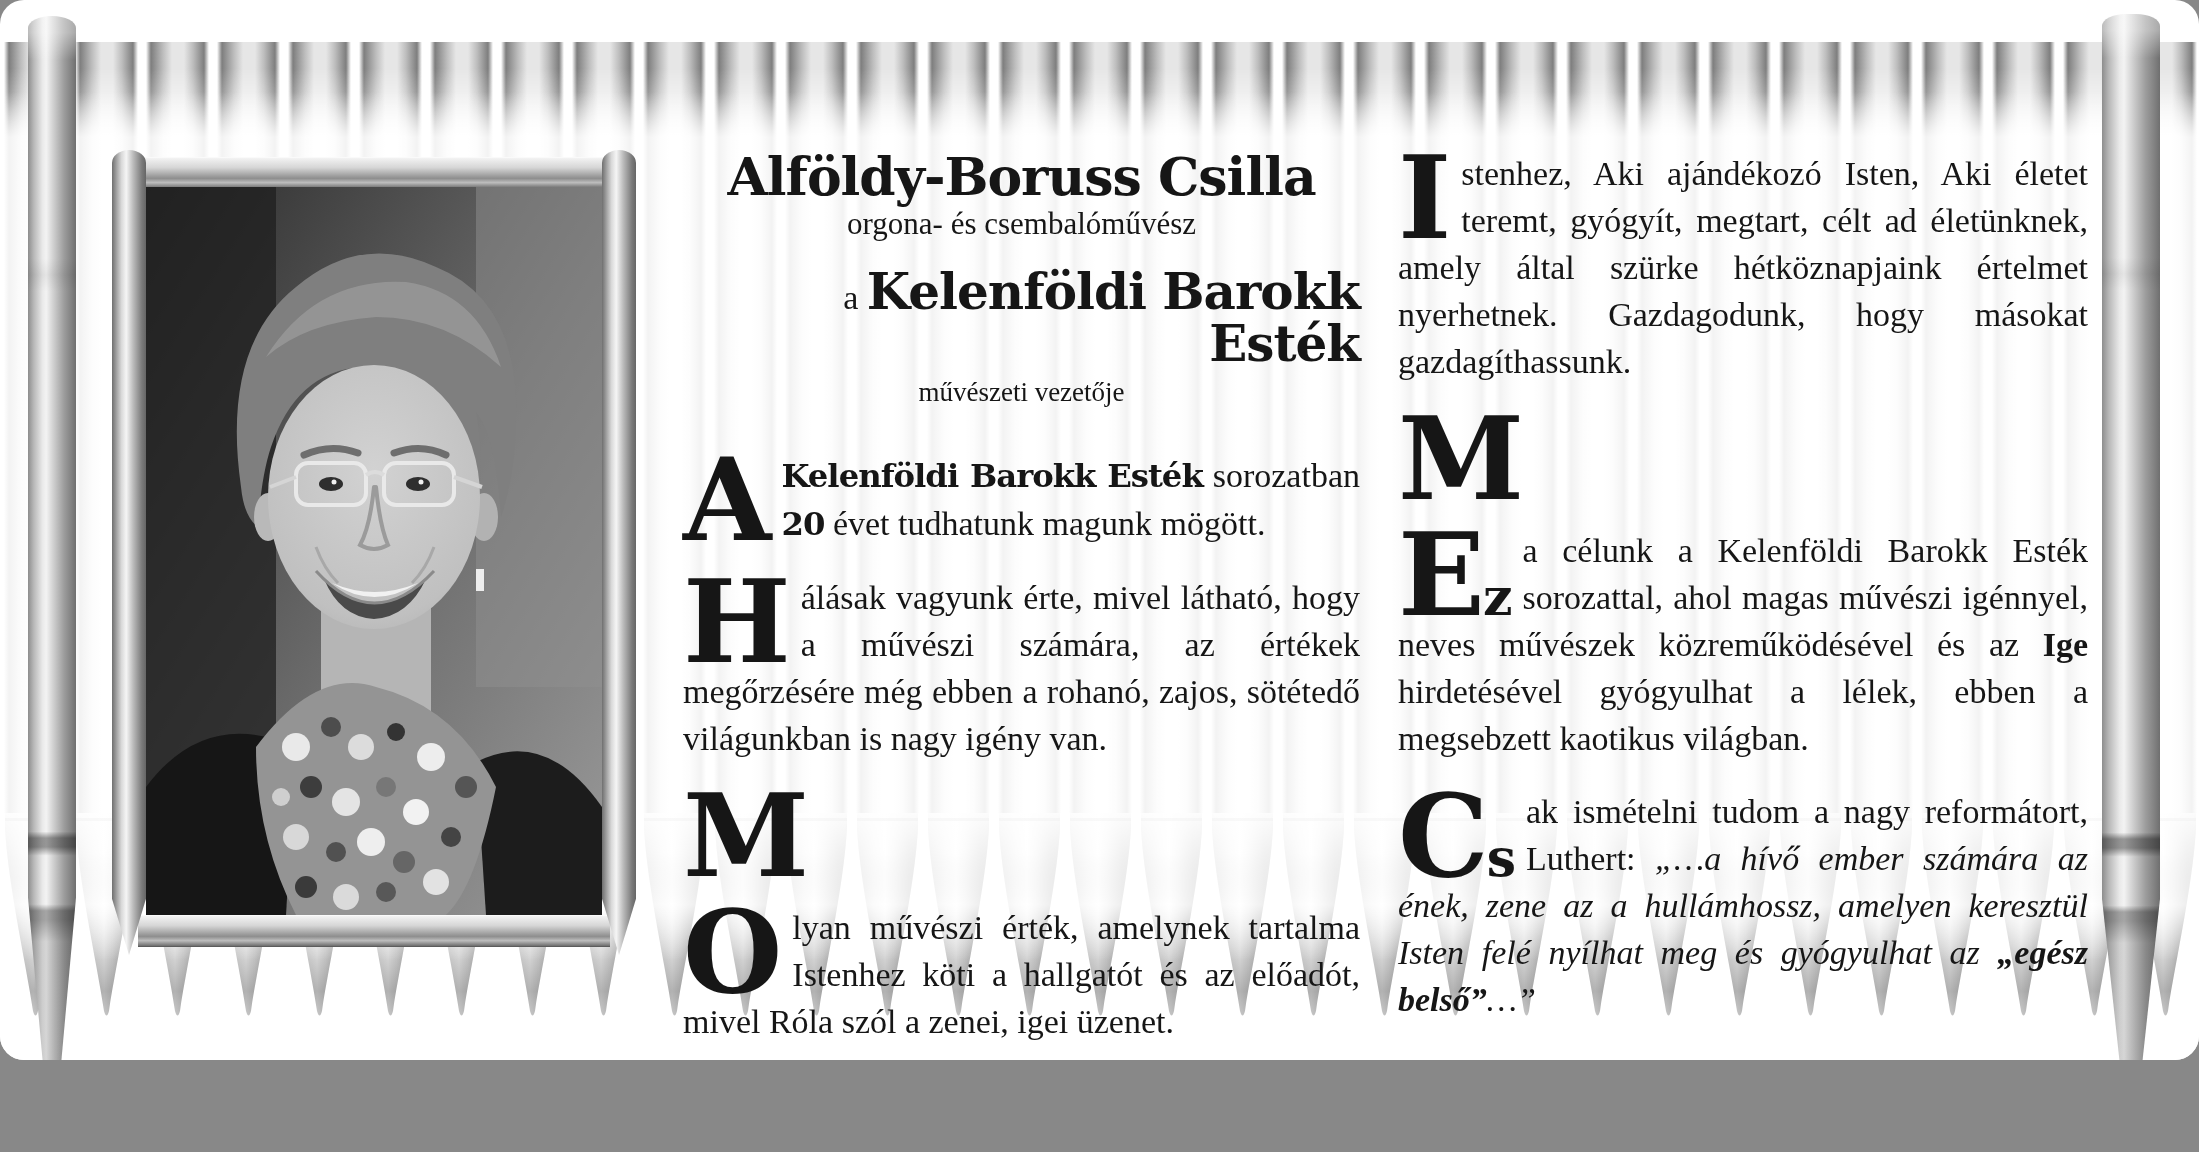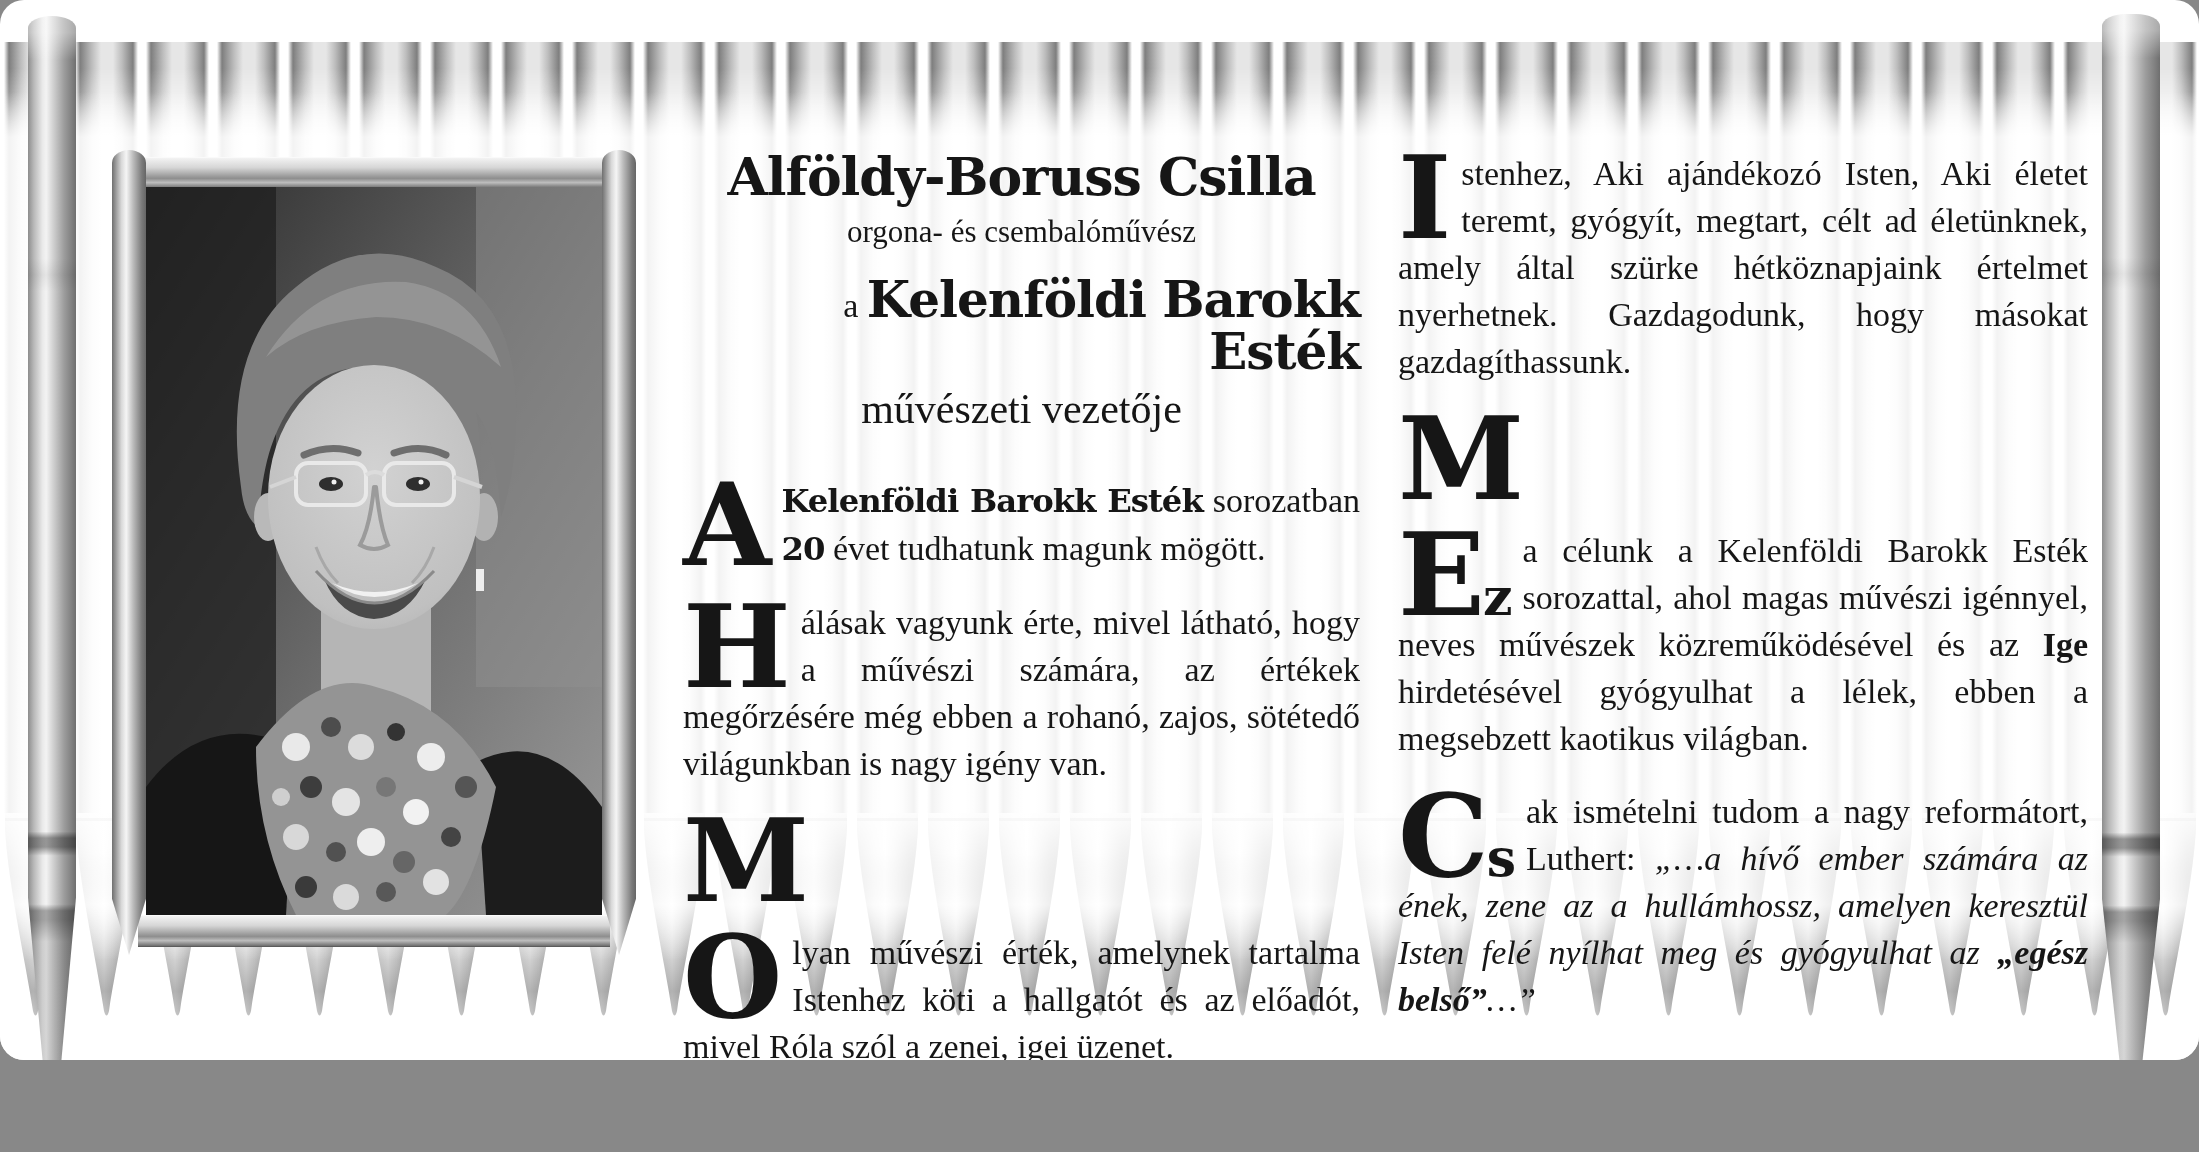--- a/index.html
+++ b/index.html
@@ -71,24 +71,24 @@
   .frame-bar.top{top:7px;}
   .frame-bar.bottom{top:765px;}
   .photo{position:absolute;left:46px;top:37px;width:456px;height:728px;background:#555;overflow:hidden;}
   .photo svg{display:block;}
   
   .col{position:absolute;z-index:6;}
   .center-col{left:683px;top:150px;width:677px;}
   .right-col{left:1398px;top:150px;width:690px;}
   .gothic{font-family:"DejaVu Serif",serif;font-weight:800;letter-spacing:-1px;}
   .artist-name{font-size:52px;line-height:1.05;text-align:center;}
-  .artist-role{font-size:31px;line-height:1.2;text-align:center;margin-top:8px;}
+  .artist-role{font-size:31px;line-height:1.2;text-align:center;margin-top:0;}
   .series-line{font-size:34px;text-align:right;margin-top:24px;line-height:1.05;}
   .series-line .gothic{font-size:50px;}
-  .series-role{font-size:42px;text-align:center;margin-top:6px;}
+  .series-role{font-size:27px;text-align:center;margin-top:6px;}
   .para{font-size:34px;line-height:47px;text-align:justify;margin:26px 0 0 0;}
   .para.first{margin-top:44px;}
   .para.qa{font-style:italic;text-align:left;}
   .para::after{content:"";display:block;clear:both;}
   .dropcap{
     float:left;font-family:"DejaVu Serif",serif;font-weight:800;
     font-size:52px;line-height:.74;margin:6px 12px 0 0;letter-spacing:-2px;font-style:normal;
   }
   .dropcap::first-letter{font-size:114px;}
   .inline-gothic{font-family:"DejaVu Serif",serif;font-weight:800;font-size:.95em;letter-spacing:-1px;}

